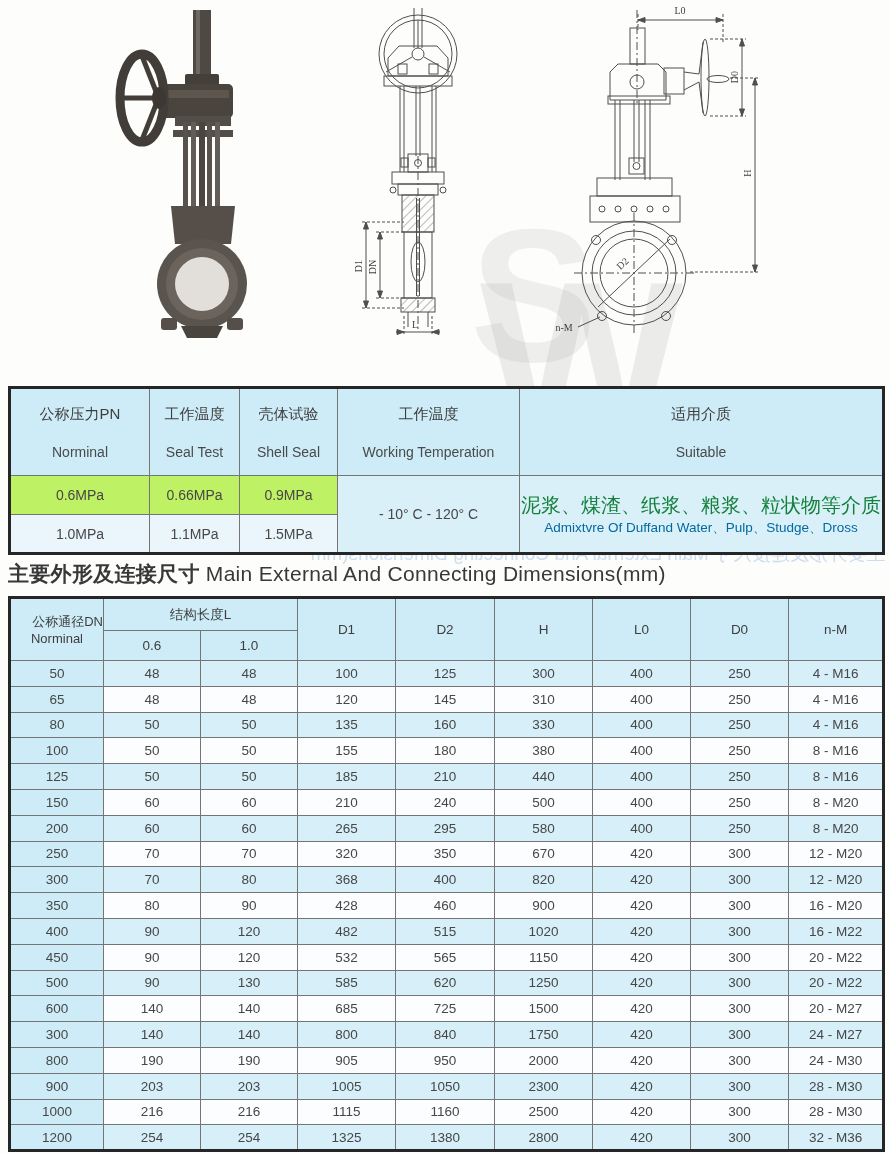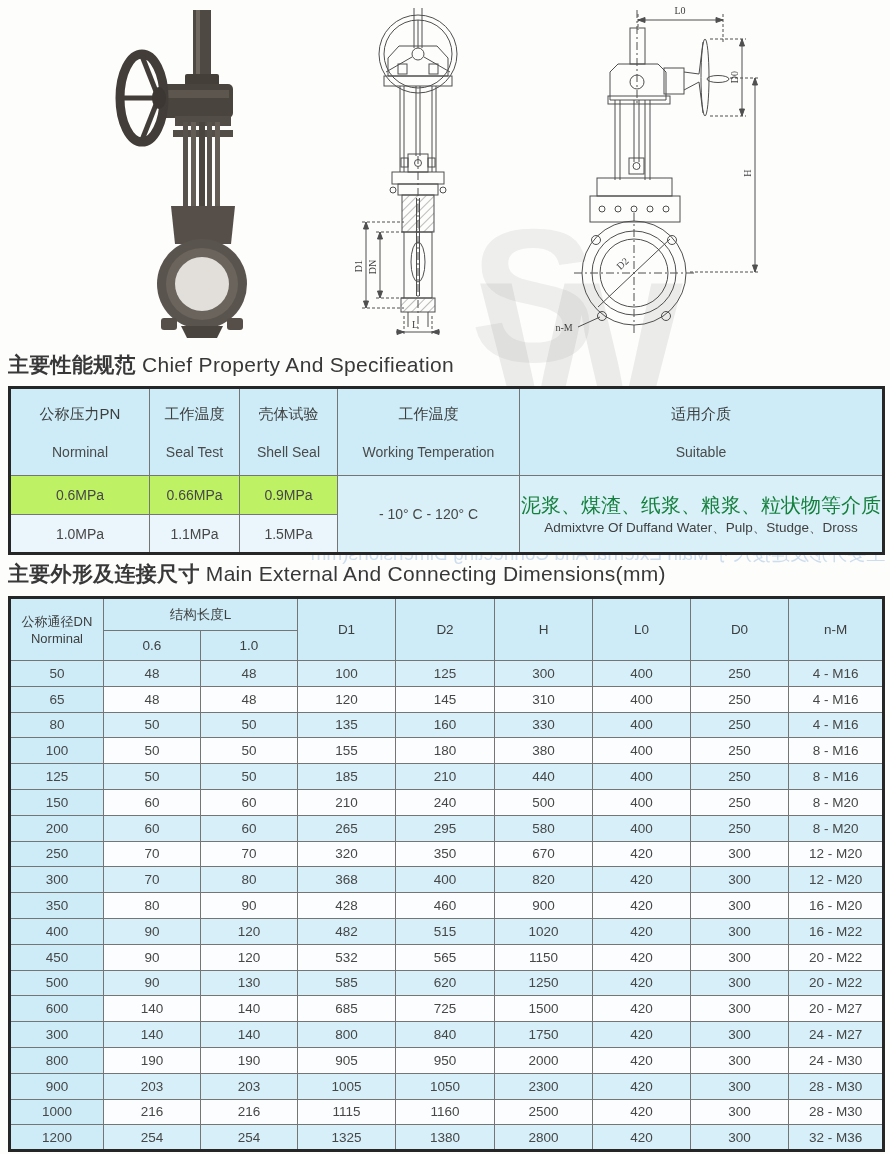--- a/index.html
+++ b/index.html
@@ -36,27 +36,27 @@
   
   .spec-table-wrap { position:absolute; left:8px; top:386px; }
   .spec-table th { background:#cdecf7; font-weight:normal; height:88px; }
   .spec-table .zh { display:block; font-size:15px; color:#3e3e3e; margin-bottom:20px; }
   .spec-table .en { display:block; font-size:14px; color:#4a4a4a; }
   .spec-table td { font-size:14px; height:39px; }
   .spec-table tr.r1 td { background:#bef264; }
   .spec-table tr.r2 td { background:#eaf6fb; }
   .spec-table td.merged { background:#d9f0f8 !important; }
   .suitable .zh2 { display:block; font-size:20px; color:#15803d; }
-  .suitable .en2 { display:block; font-size:13.5px; color:#404040; }
+  .suitable .en2 { display:block; font-size:13.5px; color:#0369a1; }
   
   .dim-table-wrap { position:absolute; left:8px; top:596px; }
   .dim-table th { background:#cdecf7; font-weight:normal; font-size:13.5px; color:#3e3e3e; }
   .dim-table thead tr:first-child th { height:33px; }
   .dim-table thead tr:last-child th { height:30px; }
-  .dim-table .zh { display:block; font-size:13px; }
+  .dim-table .zh { display:block; font-size:13px;text-align:right; }
   .dim-table .en { display:block; font-size:13px; }
   .dim-table td { font-size:13.5px; height:25.8px; padding:0; background:#fbfdfe; }
   .dim-table tr.tint td { background:#d6eff8; }
   .dim-table td:first-child { background:#cdecf7 !important; }
 </style>
 </head>
 <body>
 
 <div class="page">
 
@@ -213,24 +213,20 @@
         <line x1="28" y1="327" x2="50" y2="317"></line>
       </g>
       <text class="dimtext" x="130" y="14" text-anchor="middle">L0</text>
       <text class="dimtext" x="188" y="77" transform="rotate(-90 188 77)" text-anchor="middle">D0</text>
       <text class="dimtext" x="201" y="173" transform="rotate(-90 201 173)" text-anchor="middle">H</text>
       <text class="dimtext" x="75" y="266" transform="rotate(-44 75 266)" text-anchor="middle">D2</text>
       <text class="dimtext" x="14" y="331" text-anchor="middle">n-M</text>
     </svg>
   </div>
 
-  <div class="sec-title title-1">
-    <span class="zh">主要性能规范</span>
-    <span class="en">Chief Property And Specifieation</span>
-  </div>
 
   <div class="spec-table-wrap">
     <table class="spec-table">
       <colgroup>
         <col style="width:140px">
           <col style="width:90px">
           <col style="width:98px">
         <col style="width:182px">
           <col style="width:364px">
       </colgroup>

